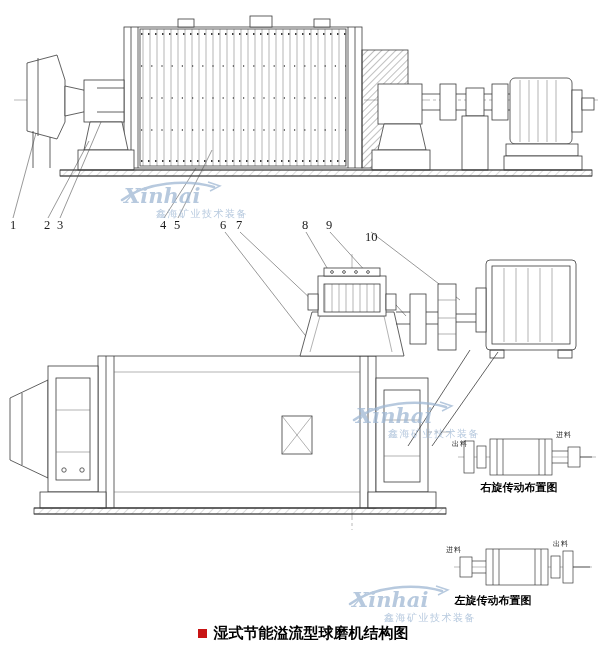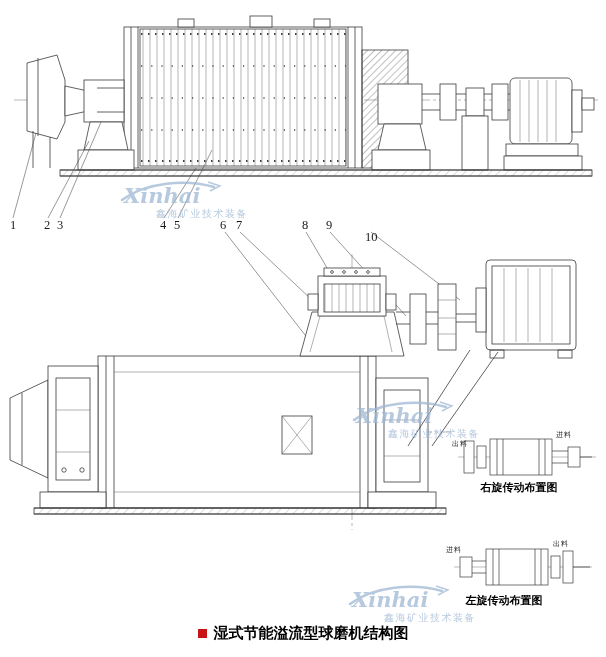--- a/index.html
+++ b/index.html
@@ -222,21 +222,21 @@
   <span class="pn" style="left:302px;top:218px">8</span>
   <span class="pn" style="left:326px;top:218px">9</span>
   <span class="pn" style="left:365px;top:230px">10</span>
 
   <span class="tiny" style="left:452px;top:439px">出料</span>
   <span class="tiny" style="left:556px;top:430px">进料</span>
   <span class="tiny" style="left:446px;top:545px">进料</span>
   <span class="tiny" style="left:553px;top:539px">出料</span>
 
   <div class="mini-caption" style="left:463px;top:480px">右旋传动布置图</div>
-  <div class="mini-caption" style="left:448px;top:593px">左旋传动布置图</div>
+  <div class="mini-caption" style="left:437px;top:593px">左旋传动布置图</div>
 
   <div class="wm" style="left:118px;top:176px">
     <svg class="wm-swoosh" width="112" height="28">
       <path d="M4,24 C28,6 68,3 96,11" stroke="currentColor" stroke-width="2.6" fill="none" stroke-linecap="round"></path>
       <path d="M90,6 l12,4 -10,5" stroke="currentColor" stroke-width="1.4" fill="none"></path>
     </svg>
     <span class="wm-brand">Xinhai</span>
     <span class="wm-tagline">鑫海矿业技术装备</span>
   </div>
   <div class="wm" style="left:350px;top:396px">

